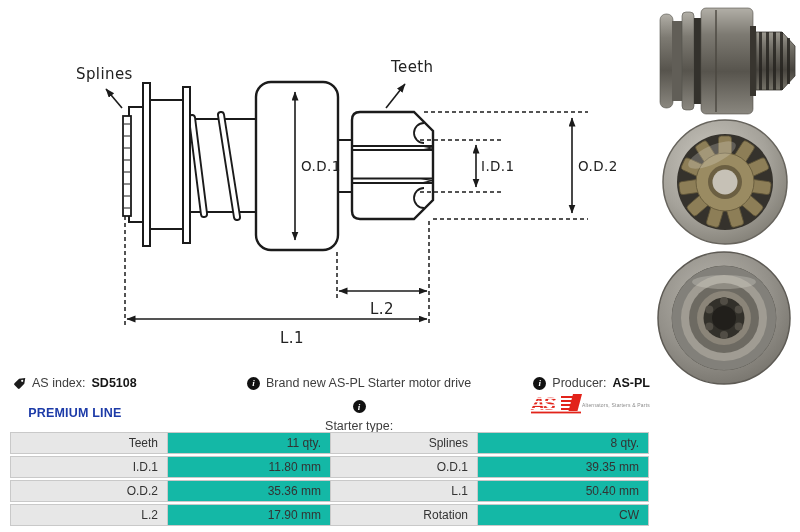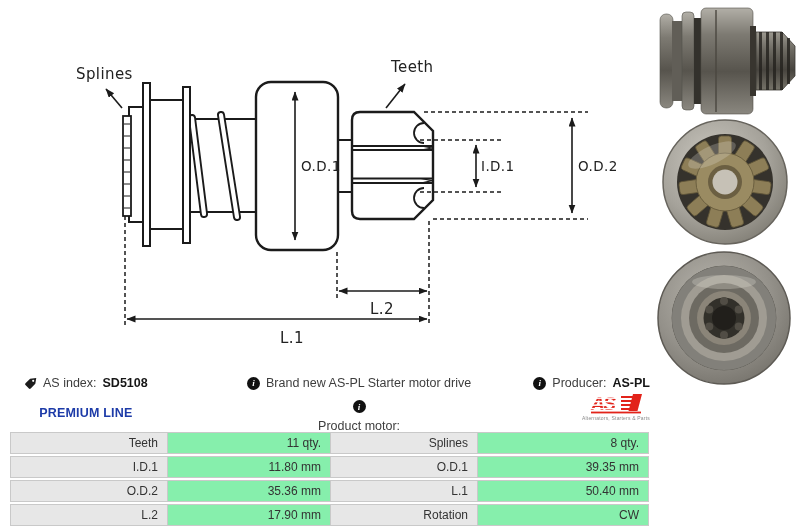--- a/index.html
+++ b/index.html
@@ -22,28 +22,28 @@
   .info-row{display:flex;align-items:center;gap:6px;height:16px;white-space:nowrap;}
   .info-row + .info-row{margin-top:9px;flex-direction:column;}
   .info-col b{color:#161616;}
   .premium{color:#1d3ba8;font-weight:bold;letter-spacing:.2px;}
   .info-ico{
     width:13px;height:13px;border-radius:50%;background:#111;color:#fff;
     display:inline-flex;align-items:center;justify-content:center;
     font:bold 9px "Liberation Serif",serif;font-style:italic;flex:0 0 13px;
   }
   .col-right{display:flex;flex-direction:column;align-items:flex-end;}
-  .aspl-logo{margin-top:3px;display:flex;flex-direction:column;align-items:center;}
+  .aspl-logo{margin-top:3px;display:flex;flex-direction:row;align-items:center;}
   .aspl-caption{font-size:5px;line-height:6px;color:#8a8a8a;letter-spacing:.2px;margin-top:1px;}
   
   .specs{position:absolute;left:10px;top:432px;width:640px;display:flex;flex-direction:column;gap:2px;}
   .specs .row{display:flex;height:22px;}
   .cell{
     border:1px solid #c9c9c9;box-sizing:border-box;display:flex;align-items:center;
-    justify-content:flex-end;padding-right:9px;font-size:12px;color:#333;background:#86efac;
+    justify-content:flex-end;padding-right:9px;font-size:12px;color:#333;background:#14b8a6;
   }
   .row .cell + .cell{margin-left:-1px;}
   .cell.lbl{background:#e7e7e7;}
   .row > :nth-child(1){width:158px;}
   .row > :nth-child(2){width:164px;}
   .row > :nth-child(3){width:148px;}
   .row > :nth-child(4){width:172px;}
 </style>
 </head>
 <body>
@@ -247,21 +247,21 @@
       <circle cx="84.7" cy="59.5" r="4"></circle>
       <circle cx="84.7" cy="76.5" r="4"></circle>
     <circle cx="70" cy="85" r="4"></circle>
       <circle cx="55.3" cy="76.5" r="4"></circle>
       <circle cx="55.3" cy="59.5" r="4"></circle>
   </g>
   <circle cx="70" cy="68" r="12" fill="#211f1b"></circle>
   <ellipse cx="70" cy="32" rx="32" ry="7" fill="#ddd9d1" opacity=".3"></ellipse>
 </svg>
 
-<div class="info-col" style="left:24px;top:375px;">
+<div class="info-col" style="left:13px;top:375px;">
   <div class="info-row">
     <svg width="13" height="13" viewBox="0 0 14 14">
       <path d="M13.2 1.1 L6.6 1.8 1.6 6.8 a1.3 1.3 0 0 0 0 1.9 l3.7 3.7 a1.3 1.3 0 0 0 1.9 0 l5-5 Z" fill="#1c1c1c"></path>
       <circle cx="9.9" cy="4.1" r="1.15" fill="#fff"></circle>
     </svg>
     <span>AS index:</span>
     <b>SD5108</b>
   </div>
   <div class="info-row">
     <svg width="15" height="13" viewBox="0 0 15 13">
@@ -274,21 +274,21 @@
   </div>
 </div>
 
 <div class="info-col" style="left:247px;top:375px;">
   <div class="info-row">
     <span class="info-ico">i</span>
     <span>Brand new AS-PL Starter motor drive</span>
   </div>
   <div class="info-row">
     <span class="info-ico">i</span>
-    <span>Product motor:</span>
+    <span>Starter type:</span>
     <b>Brand new</b>
   </div>
 </div>
 
 <div class="info-col col-right" style="right:150px;top:375px;">
   <div class="info-row">
     <span class="info-ico">i</span>
     <span>Producer:</span>
     <b>AS-PL</b>
   </div>

